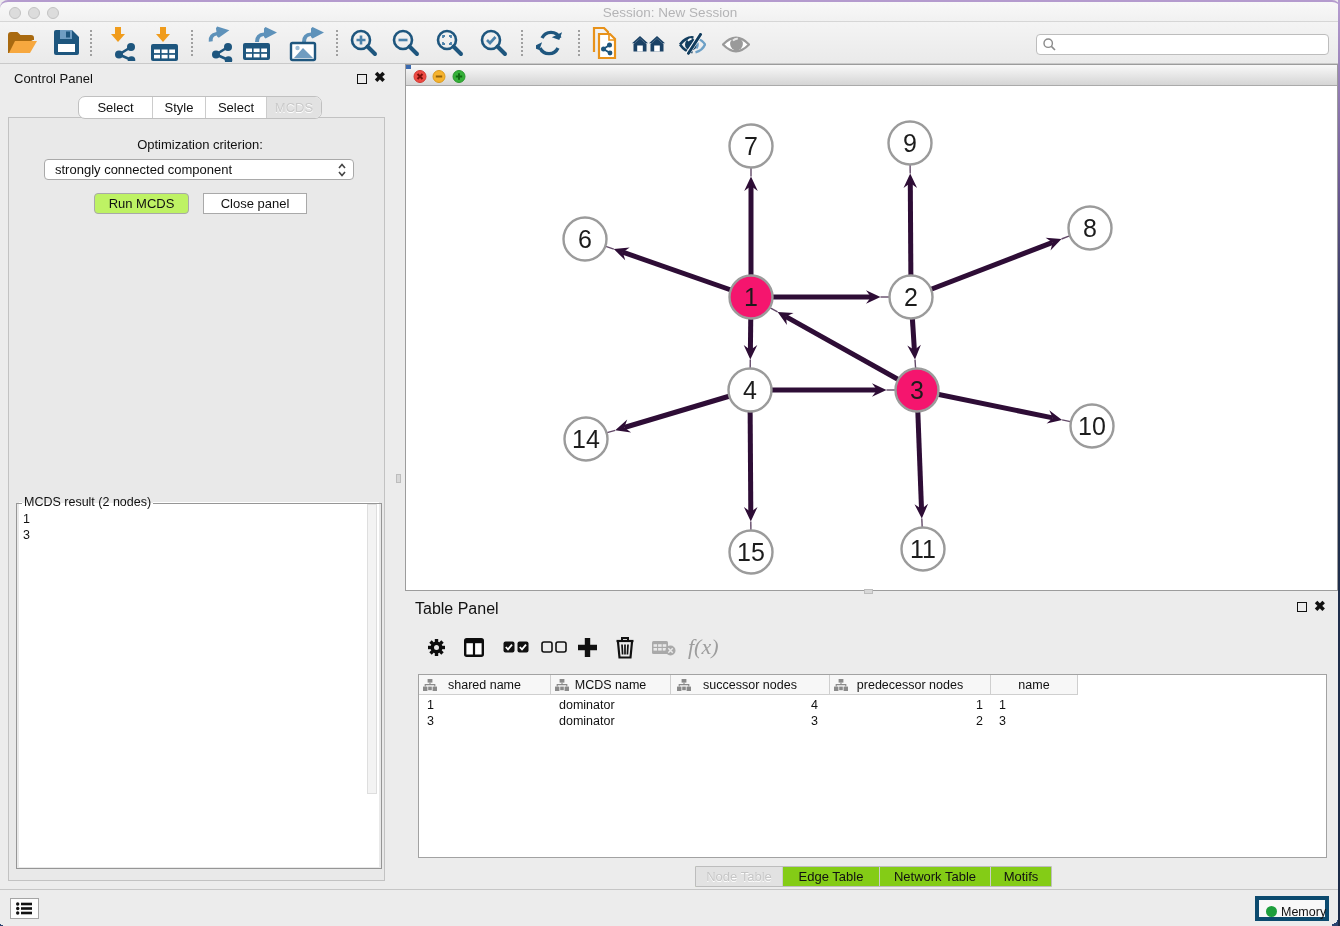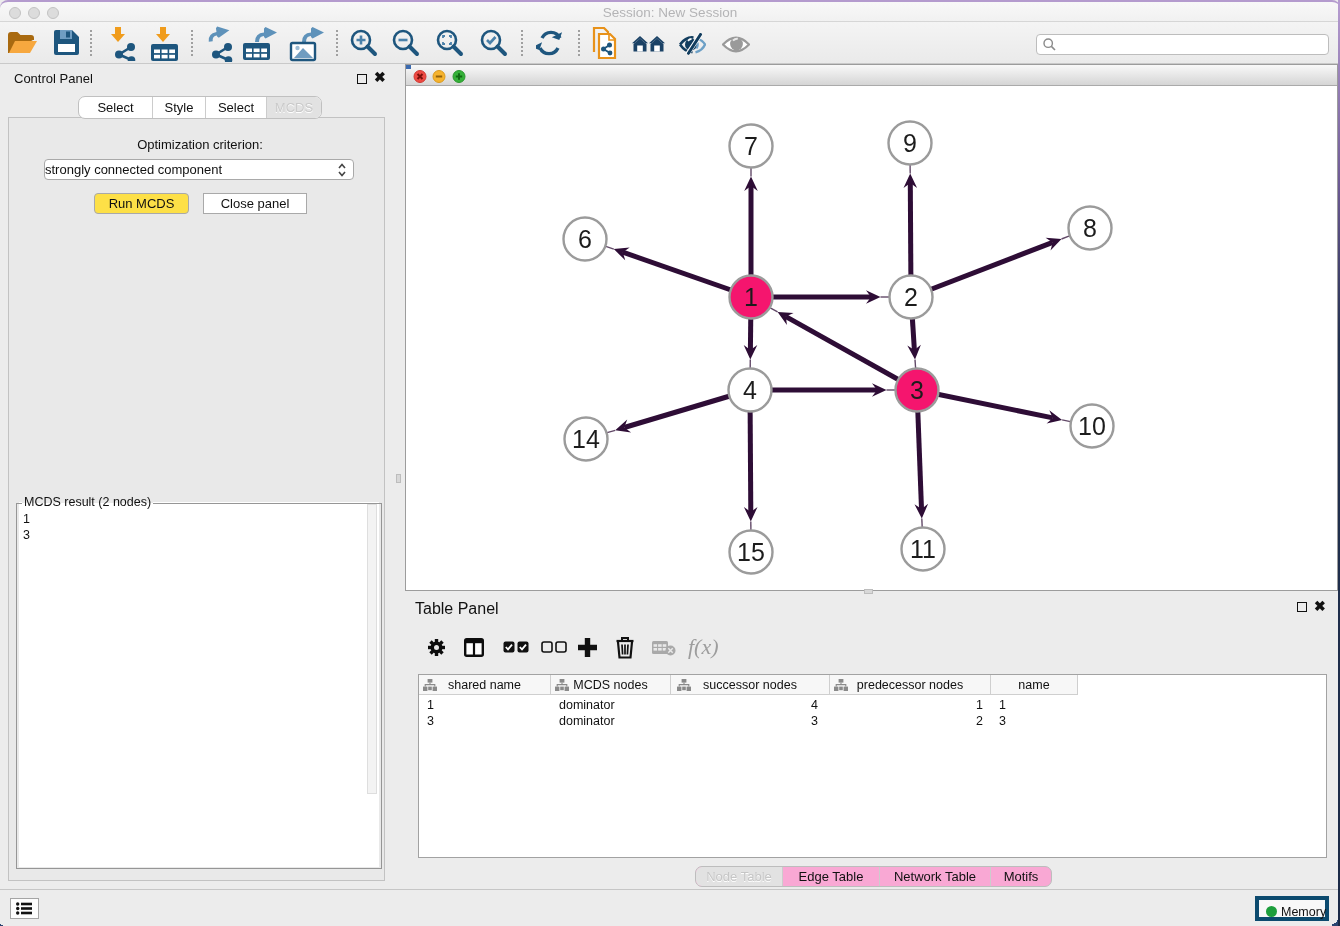--- a/index.html
+++ b/index.html
@@ -184,28 +184,28 @@
 <div class="abs" style="left:78px;top:96px;width:244px;height:23px;background:#fff;border:1px solid #c0c0c0;border-radius:7px;box-sizing:border-box;overflow:hidden;display:flex">
   <div style="width:73px;text-align:center;line-height:21px;border-right:1px solid #ccc">Select</div>
   <div style="width:52px;text-align:center;line-height:21px;border-right:1px solid #ccc">Style</div>
   <div style="width:60px;text-align:center;line-height:21px;border-right:1px solid #ccc">Select</div>
   <div style="flex:1;text-align:center;line-height:21px;background:#e2e2e2;color:#c9c9c9;text-shadow:0 1px 0 #fff">MCDS</div>
 </div>
 
 <div class="abs" style="left:0;top:137px;width:400px;text-align:center;font-size:13px">Optimization criterion:</div>
 
 <div class="abs" style="left:44px;top:159px;width:310px;height:21px;background:#fff;border:1px solid #a9a9a9;border-radius:4px;box-sizing:border-box;line-height:19px">
-  <span style="margin-left:0">strongly connected component</span>
+  <span style="margin-left:10px">strongly connected component</span>
   <svg width="10" height="14" style="position:absolute;right:6px;top:3px" viewBox="0 0 10 14">
     <path d="M2 5 L5 1.5 L8 5" fill="none" stroke="#444" stroke-width="1.6"></path>
     <path d="M2 9 L5 12.5 L8 9" fill="none" stroke="#444" stroke-width="1.6"></path>
   </svg>
 </div>
 
-<div class="abs" style="left:94px;top:193px;width:95px;height:21px;background:#fde047;border:1px solid #a9a9a9;border-radius:4px;box-sizing:border-box;text-align:center;line-height:19px">Run MCDS</div>
+<div class="abs" style="left:94px;top:193px;width:95px;height:21px;background:#bef264;border:1px solid #a9a9a9;border-radius:4px;box-sizing:border-box;text-align:center;line-height:19px">Run MCDS</div>
 <div class="abs" style="left:203px;top:193px;width:104px;height:21px;background:#fff;border:1px solid #a9a9a9;border-radius:0;box-sizing:border-box;text-align:center;line-height:19px">Close panel</div>
 
 <div class="abs" style="left:19px;top:502px;width:360px;height:365px;background:#fff"></div>
 <div class="abs" style="left:16px;top:503px;width:366px;height:366px;border:1px solid #969696;box-sizing:border-box"></div>
 <div class="abs" style="left:22px;top:495px;padding:0 2px;font-size:12.5px;height:14px;line-height:14px;background:linear-gradient(#e9e9e9 0,#e9e9e9 8px,#ffffff 8px)">MCDS result (2 nodes)</div>
 <div class="abs" style="left:367px;top:504px;width:10px;height:290px;background:#f3f3f3;border:1px solid #dedede;box-sizing:border-box"></div>
 <div class="abs" style="left:23px;top:511px;font-size:12.5px;line-height:16px">1<br>3</div>
 
 <div class="abs" style="left:396px;top:474px;width:5px;height:9px;background:#d8d8d8;border:1px solid #bdbdbd;box-sizing:border-box"></div>
 
@@ -361,21 +361,21 @@
     <circle cx="18.5" cy="9.5" r="5" fill="#a9a9a9"></circle>
     <path d="M16.3 7.3 L20.7 11.7 M20.7 7.3 L16.3 11.7" stroke="#e9e9e9" stroke-width="1.5"></path>
   </svg>
 
   <div class="abs" style="left:688px;top:634px;font-family:'Liberation Serif',serif;font-style:italic;font-size:22px;color:#9d9d9d">f(x)</div>
 </div>
 
 <div class="abs" style="left:418px;top:674px;width:909px;height:184px;background:#fff;border:1px solid #a2a2a2;box-sizing:border-box">
   <div id="thead" style="position:absolute;left:0;top:0;height:20px;font-size:12.5px">
     <div class="hc" style="left:0;width:132px">shared name</div>
-    <div class="hc" style="left:132px;width:120px">MCDS nodes</div>
+    <div class="hc" style="left:132px;width:120px">MCDS name</div>
     <div class="hc" style="left:252px;width:159px">successor nodes</div>
     <div class="hc" style="left:411px;width:161px">predecessor nodes</div>
     <div class="hc" style="left:572px;width:87px">name</div>
     <svg class="hi" style="left:4px" width="14" height="12" viewBox="0 0 14 12">
         <g fill="#8a8a8a">
           <rect x="4.6" y="0" width="4.8" height="3.6"></rect>
           <rect x="0" y="7.6" width="4.4" height="4.4"></rect>
           <rect x="5.2" y="7.6" width="3.6" height="3.6"></rect>
           <rect x="9.6" y="7.6" width="4.4" height="4.4"></rect>
           <path d="M7 3.6 L7 5.6 M2.2 7.6 L2.2 5.6 L11.8 5.6 L11.8 7.6" stroke="#8a8a8a" stroke-width="1.1" fill="none"></path>
@@ -416,21 +416,21 @@
     <div class="abs" style="left:411px;top:3px;width:153px;text-align:right">1</div>
     <div class="abs" style="left:580px;top:3px">1</div>
     <div class="abs" style="left:8px;top:19px">3</div>
     <div class="abs" style="left:140px;top:19px">dominator</div>
     <div class="abs" style="left:252px;top:19px;width:147px;text-align:right">3</div>
     <div class="abs" style="left:411px;top:19px;width:153px;text-align:right">2</div>
     <div class="abs" style="left:580px;top:19px">3</div>
   </div>
 </div>
 
-<div class="abs" style="left:695px;top:866px;width:357px;height:21px;background:#f9a8d4;border:1px solid #bdbdbd;border-radius:7px;box-sizing:border-box;overflow:hidden;display:flex;font-size:13px">
+<div class="abs" style="left:695px;top:866px;width:357px;height:21px;background:#84cc16;border:1px solid #bdbdbd;border-radius:1px;box-sizing:border-box;overflow:hidden;display:flex;font-size:13px">
   <div style="width:86px;text-align:center;line-height:19px;background:#e2e2e2;color:#c6c6c6;text-shadow:0 1px 0 #fff;border-right:1px solid #ccc">Node Table</div>
   <div style="width:96px;text-align:center;line-height:19px;border-right:1px solid #ccc">Edge Table</div>
   <div style="width:110px;text-align:center;line-height:19px;border-right:1px solid #ccc">Network Table</div>
   <div style="flex:1;text-align:center;line-height:19px">Motifs</div>
 </div>
 
 <div class="abs" style="left:0;top:889px;width:1340px;height:1px;background:#c6c6c6"></div>
 <div class="abs" style="left:10px;top:898px;width:29px;height:21px;background:#fdfdfd;border:1px solid #a5a5a5;box-sizing:border-box">
   <svg width="17" height="13" viewBox="0 0 17 13" style="position:absolute;left:5px;top:3px">
     <circle cx="1.7" cy="2" r="1.7" fill="#111"></circle>

